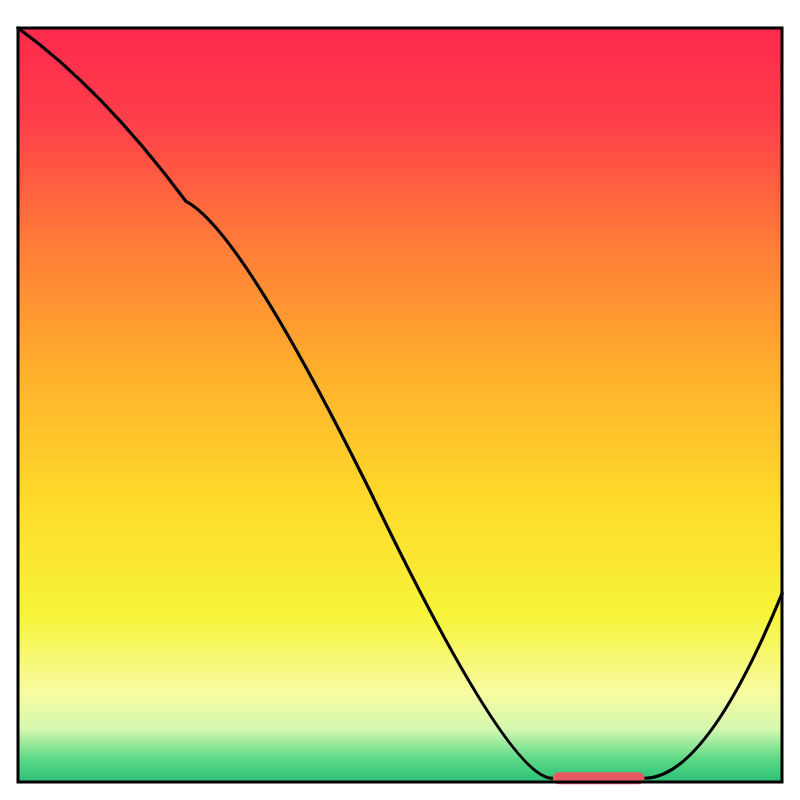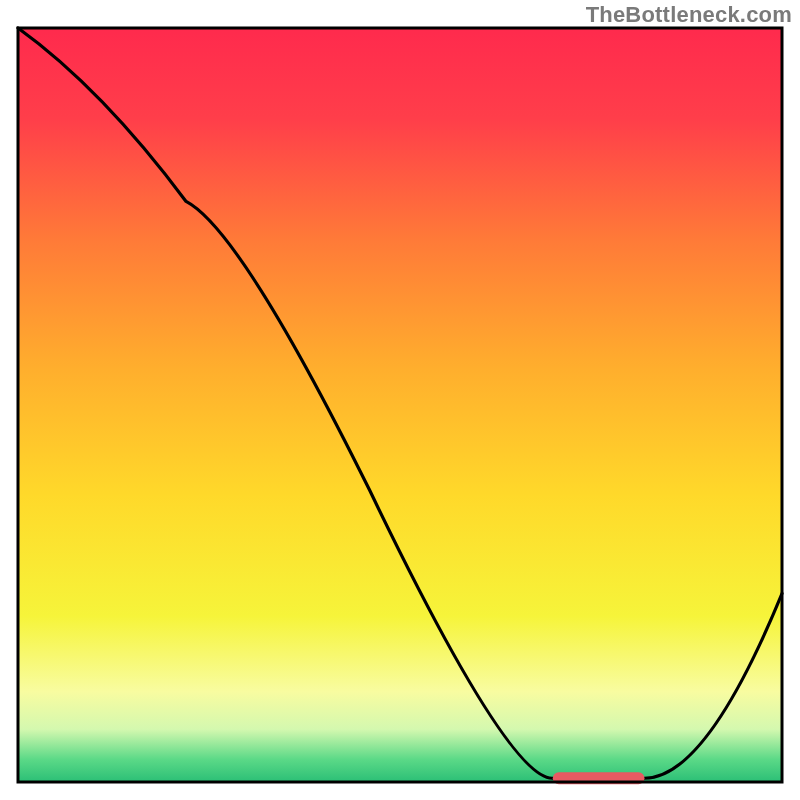--- a/index.html
+++ b/index.html
@@ -25,21 +25,20 @@
     font-size: 22px;
     font-weight: 600;
     color: #7a7a7a;
     letter-spacing: 0.2px;
   }
 </style>
 </head>
 <body>
 
 <div class="canvas-wrap">
-  <div class="watermark">TheBottleneck.com</div>
 
   <svg id="chart-svg" width="800" height="800" viewBox="0 0 800 800">
     <defs>
       <linearGradient id="bg-grad" x1="0" y1="0" x2="0" y2="1">
           <stop offset="0%" stop-color="#ff2a4d"></stop>
           <stop offset="12%" stop-color="#ff3e4a"></stop>
           <stop offset="28.000000000000004%" stop-color="#ff7a38"></stop>
           <stop offset="45%" stop-color="#ffae2d"></stop>
           <stop offset="62%" stop-color="#ffd92a"></stop>
           <stop offset="78%" stop-color="#f6f43a"></stop>

